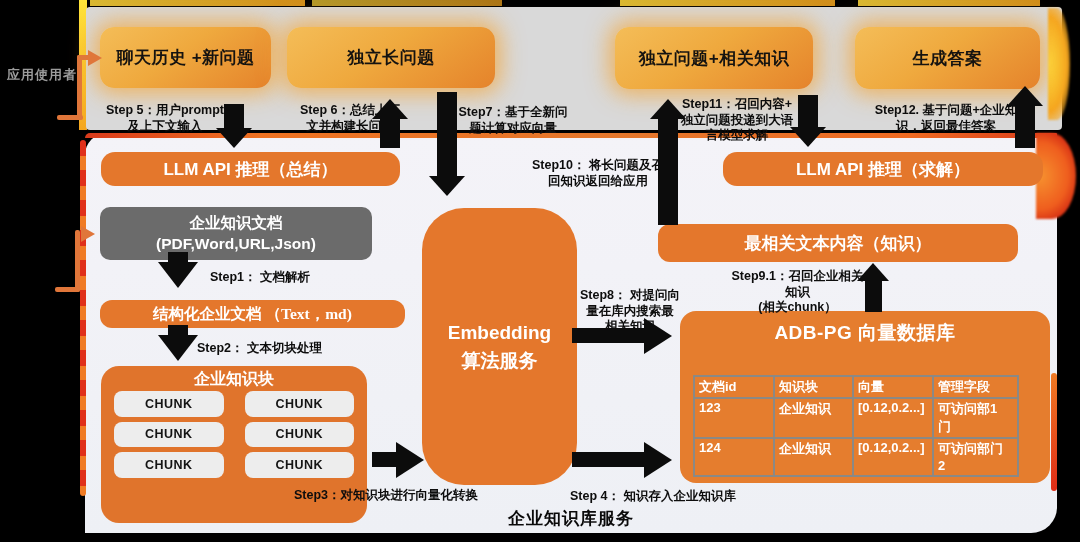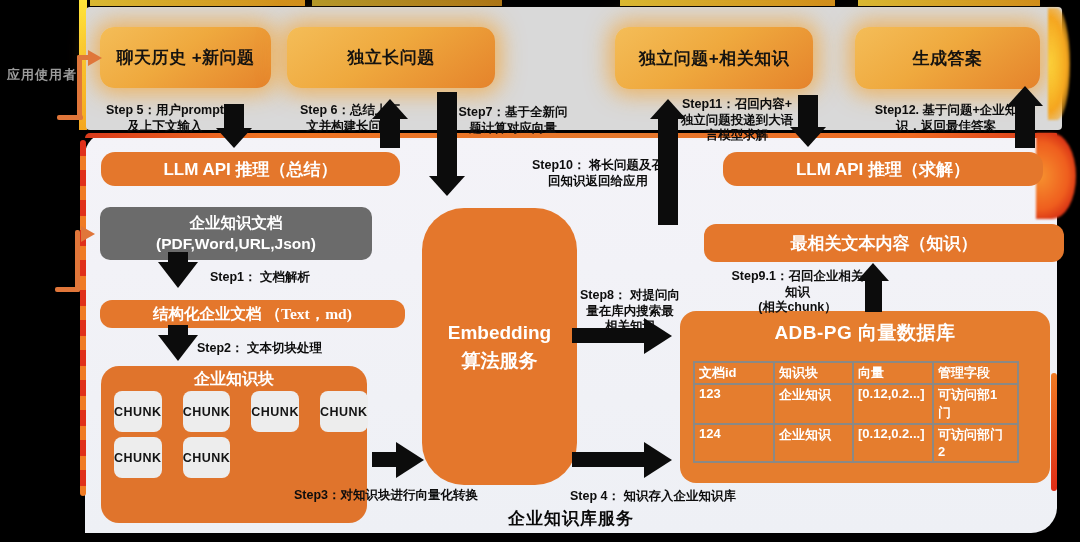--- a/index.html
+++ b/index.html
@@ -32,28 +32,28 @@
     background:linear-gradient(145deg,#f4bd58 0%,#efa93e 45%,#e5832b 100%);
     box-shadow:0 0 22px 6px rgba(243,166,56,.75);}
   
   .obar{position:absolute;display:flex;align-items:center;justify-content:center;z-index:4;
     background:#e4772c;color:#fff;font-weight:bold;border-radius:14px;}
   .gray-box{position:absolute;display:flex;flex-direction:column;align-items:center;justify-content:center;z-index:4;
     background:#6b6b6b;color:#fff;font-weight:bold;border-radius:10px;font-size:15.5px;line-height:1.35;text-align:center;}
   .chunk-wrap{position:absolute;left:101px;top:366px;width:266px;height:157px;background:#e0742c;border-radius:18px;z-index:4;
     box-sizing:border-box;padding:25px 13px 9px 13px;}
   .chunk-title{position:absolute;left:0;top:3px;width:100%;text-align:center;color:#fff;font-weight:bold;font-size:16px;}
-  .chunk-grid{display:grid;grid-template-columns:1fr 1fr 1fr 1fr;column-gap:21px;row-gap:5px;height:87px;}
+  .chunk-grid{display:grid;grid-template-columns:1fr 1fr;column-gap:21px;row-gap:5px;height:87px;}
   .chunk{background:#ededed;border-radius:8px;display:flex;align-items:center;justify-content:center;
     color:#141414;font-weight:bold;font-size:12.5px;letter-spacing:.5px;}
   .embedding-box{position:absolute;left:422px;top:208px;width:155px;height:277px;background:#e4772c;border-radius:42px;z-index:4;
     display:flex;flex-direction:column;align-items:center;justify-content:center;color:#fff;font-weight:bold;font-size:19px;line-height:1.45;text-align:center;}
   .db-box{position:absolute;left:680px;top:311px;width:370px;height:172px;background:#e57d2e;border-radius:16px;z-index:4;box-sizing:border-box;}
   .db-title{text-align:center;color:#fff;font-weight:bold;font-size:19px;margin-top:9px;letter-spacing:.5px;}
-  .db-table{position:absolute;left:13px;top:50px;border-collapse:collapse;table-layout:fixed;padding-left:24px;}
+  .db-table{position:absolute;left:13px;top:64px;border-collapse:collapse;table-layout:fixed;padding-left:24px;}
   .db-table th,.db-table td{border:2px solid #8b8985;color:#fff;font-size:13px;font-weight:bold;text-align:left;
     padding:1px 4px;vertical-align:top;white-space:pre-line;overflow:hidden;}
   .db-table th{height:17px;}
   .db-table td{height:34px;}
   
   .steplabel{position:absolute;color:#0d0d0d;font-weight:bold;font-size:12.5px;line-height:1.25;
     white-space:pre-line;text-align:center;z-index:5;}
   .ta-l{text-align:left;}
   .service-title{position:absolute;left:85px;top:507px;width:972px;text-align:center;color:#0a0a0a;
     font-weight:bold;font-size:17px;z-index:5;letter-spacing:1px;}
@@ -135,21 +135,21 @@
       <div class="chunk">CHUNK</div>
       <div class="chunk">CHUNK</div>
     </div>
   </div>
 
   <div class="embedding-box">
     <span>Embedding</span>
     <span>算法服务</span>
   </div>
 
-  <div class="obar" style="left:658px;top:224px;width:360px;height:38px;font-size:17px;border-radius:12px;margin-left:46px;">
+  <div class="obar" style="left:658px;top:224px;width:360px;height:38px;font-size:17px;border-radius:12px;">
     <span>最相关文本内容（知识）</span>
   </div>
 
   <div class="db-box">
     <div class="db-title">ADB-PG 向量数据库</div>
     <table class="db-table">
       <colgroup>
           <col style="width:80px">
           <col style="width:79px">
           <col style="width:80px">

